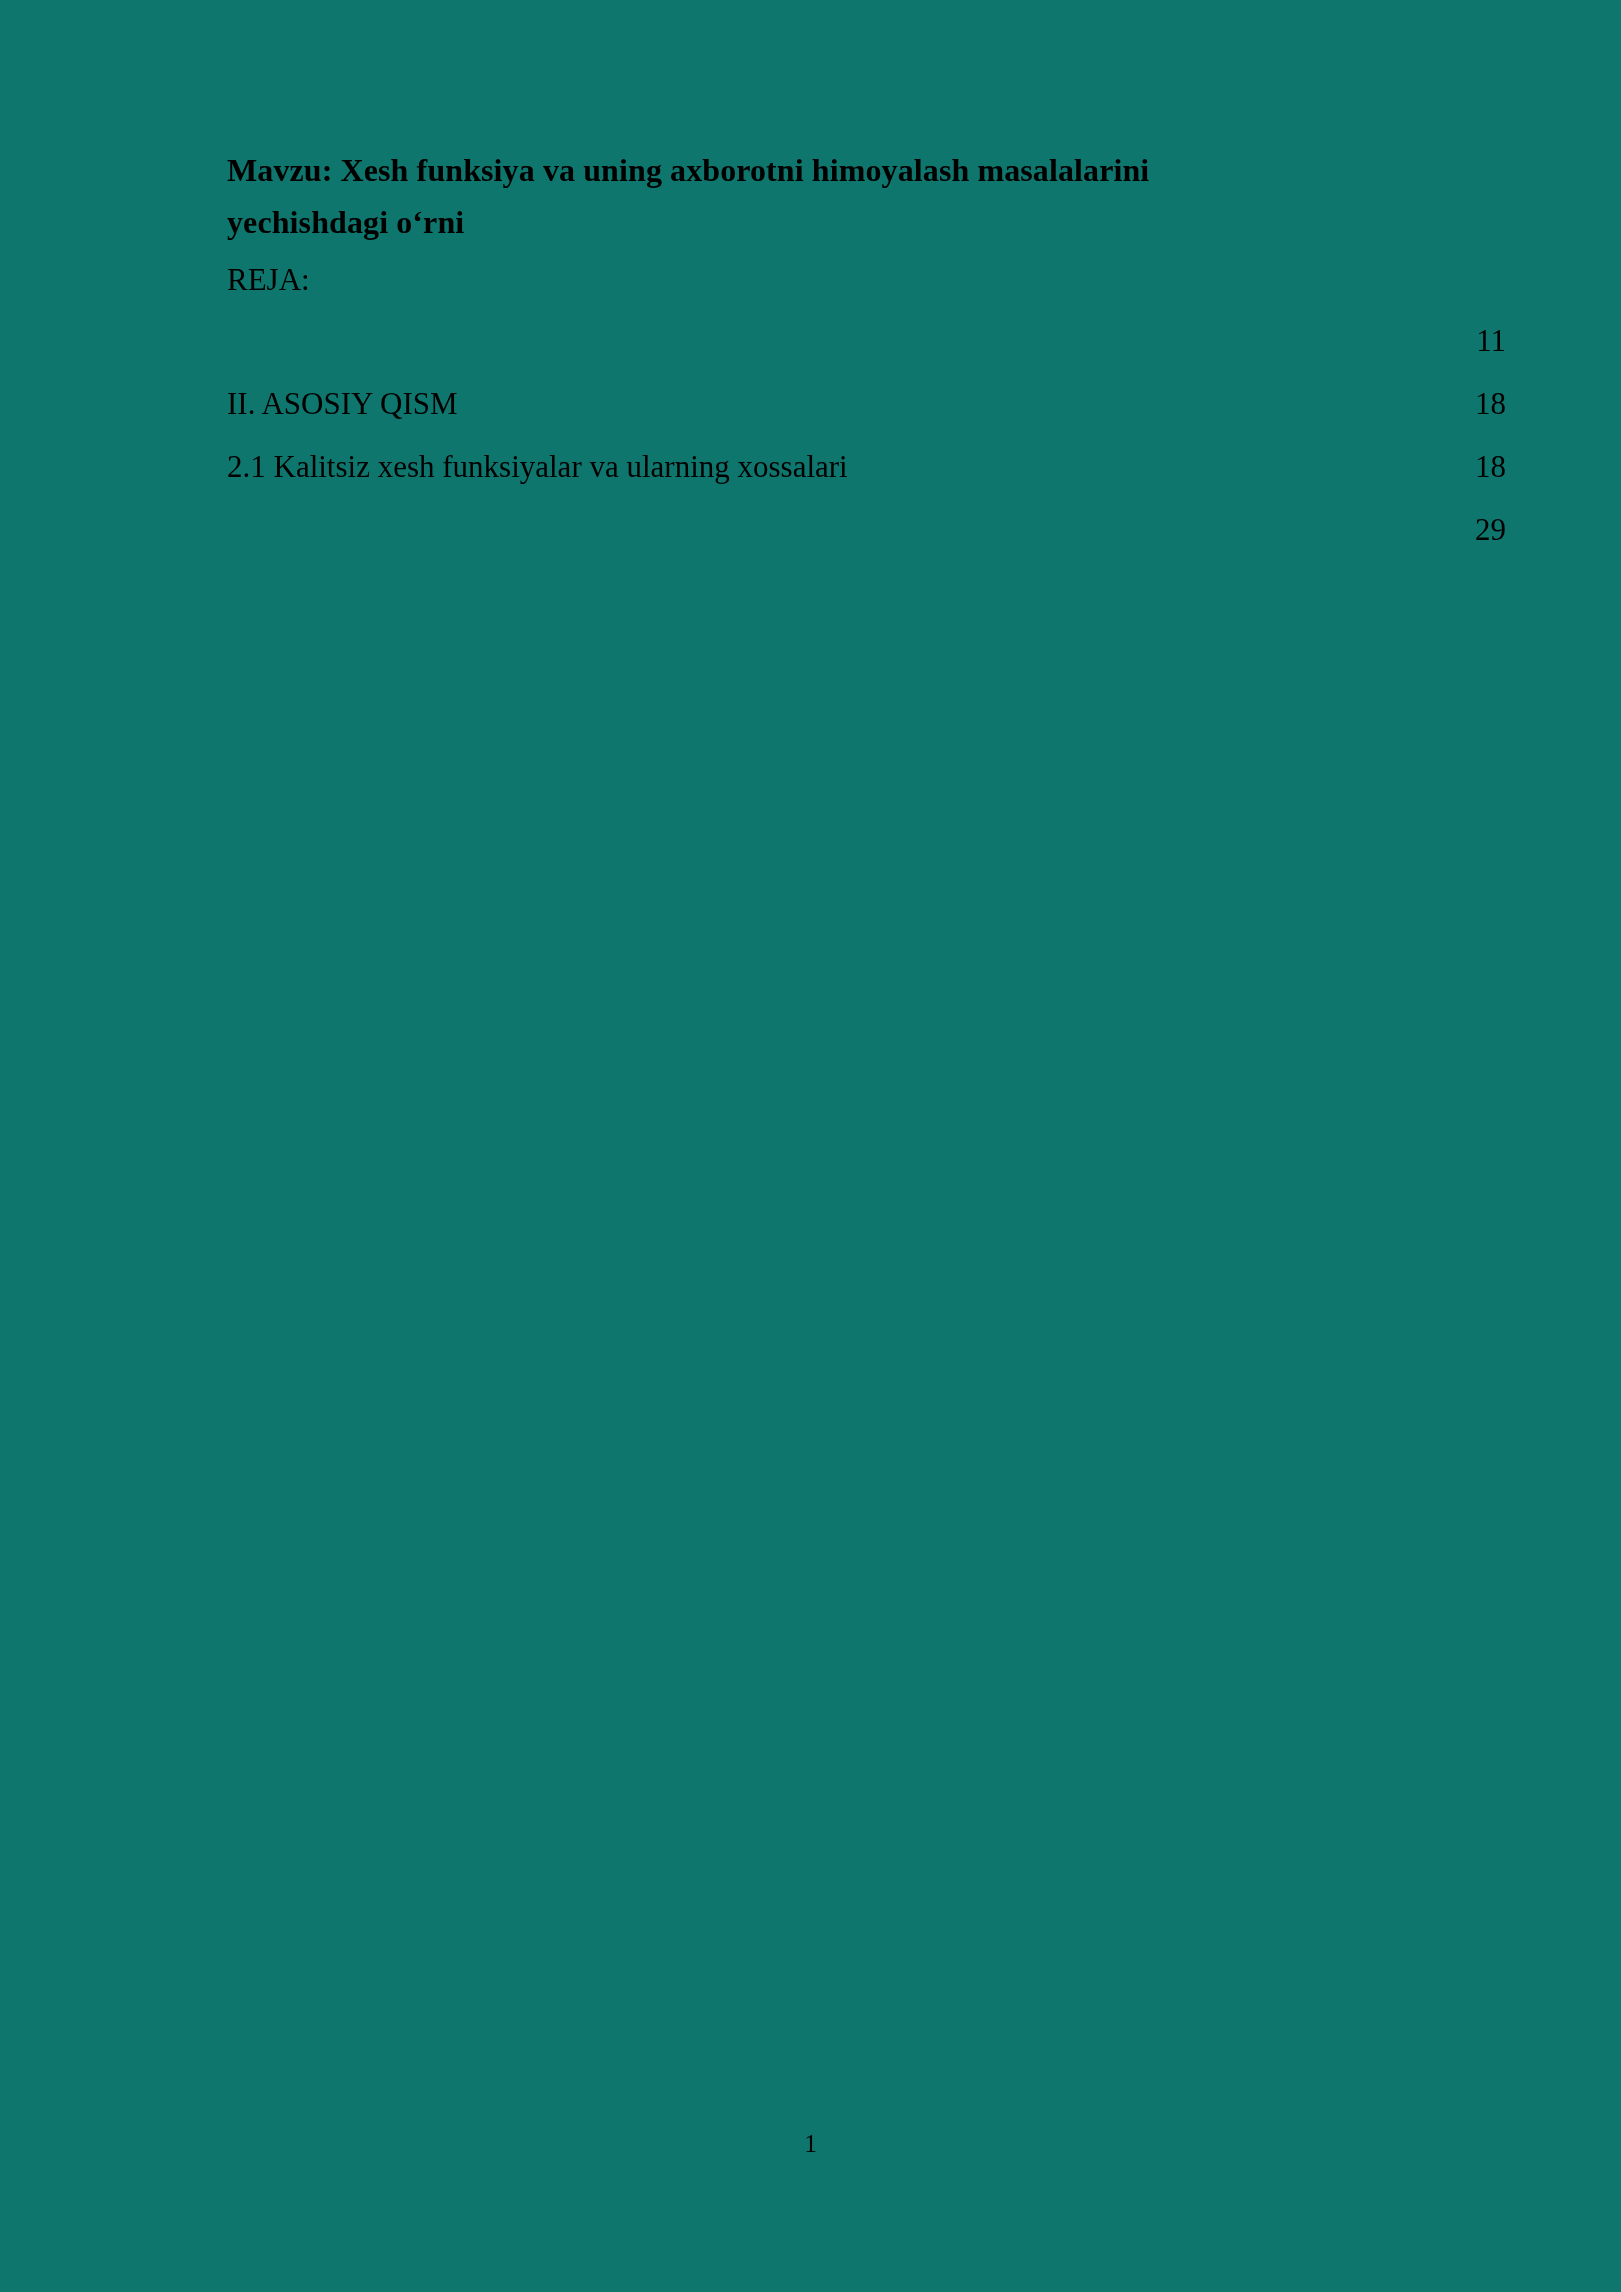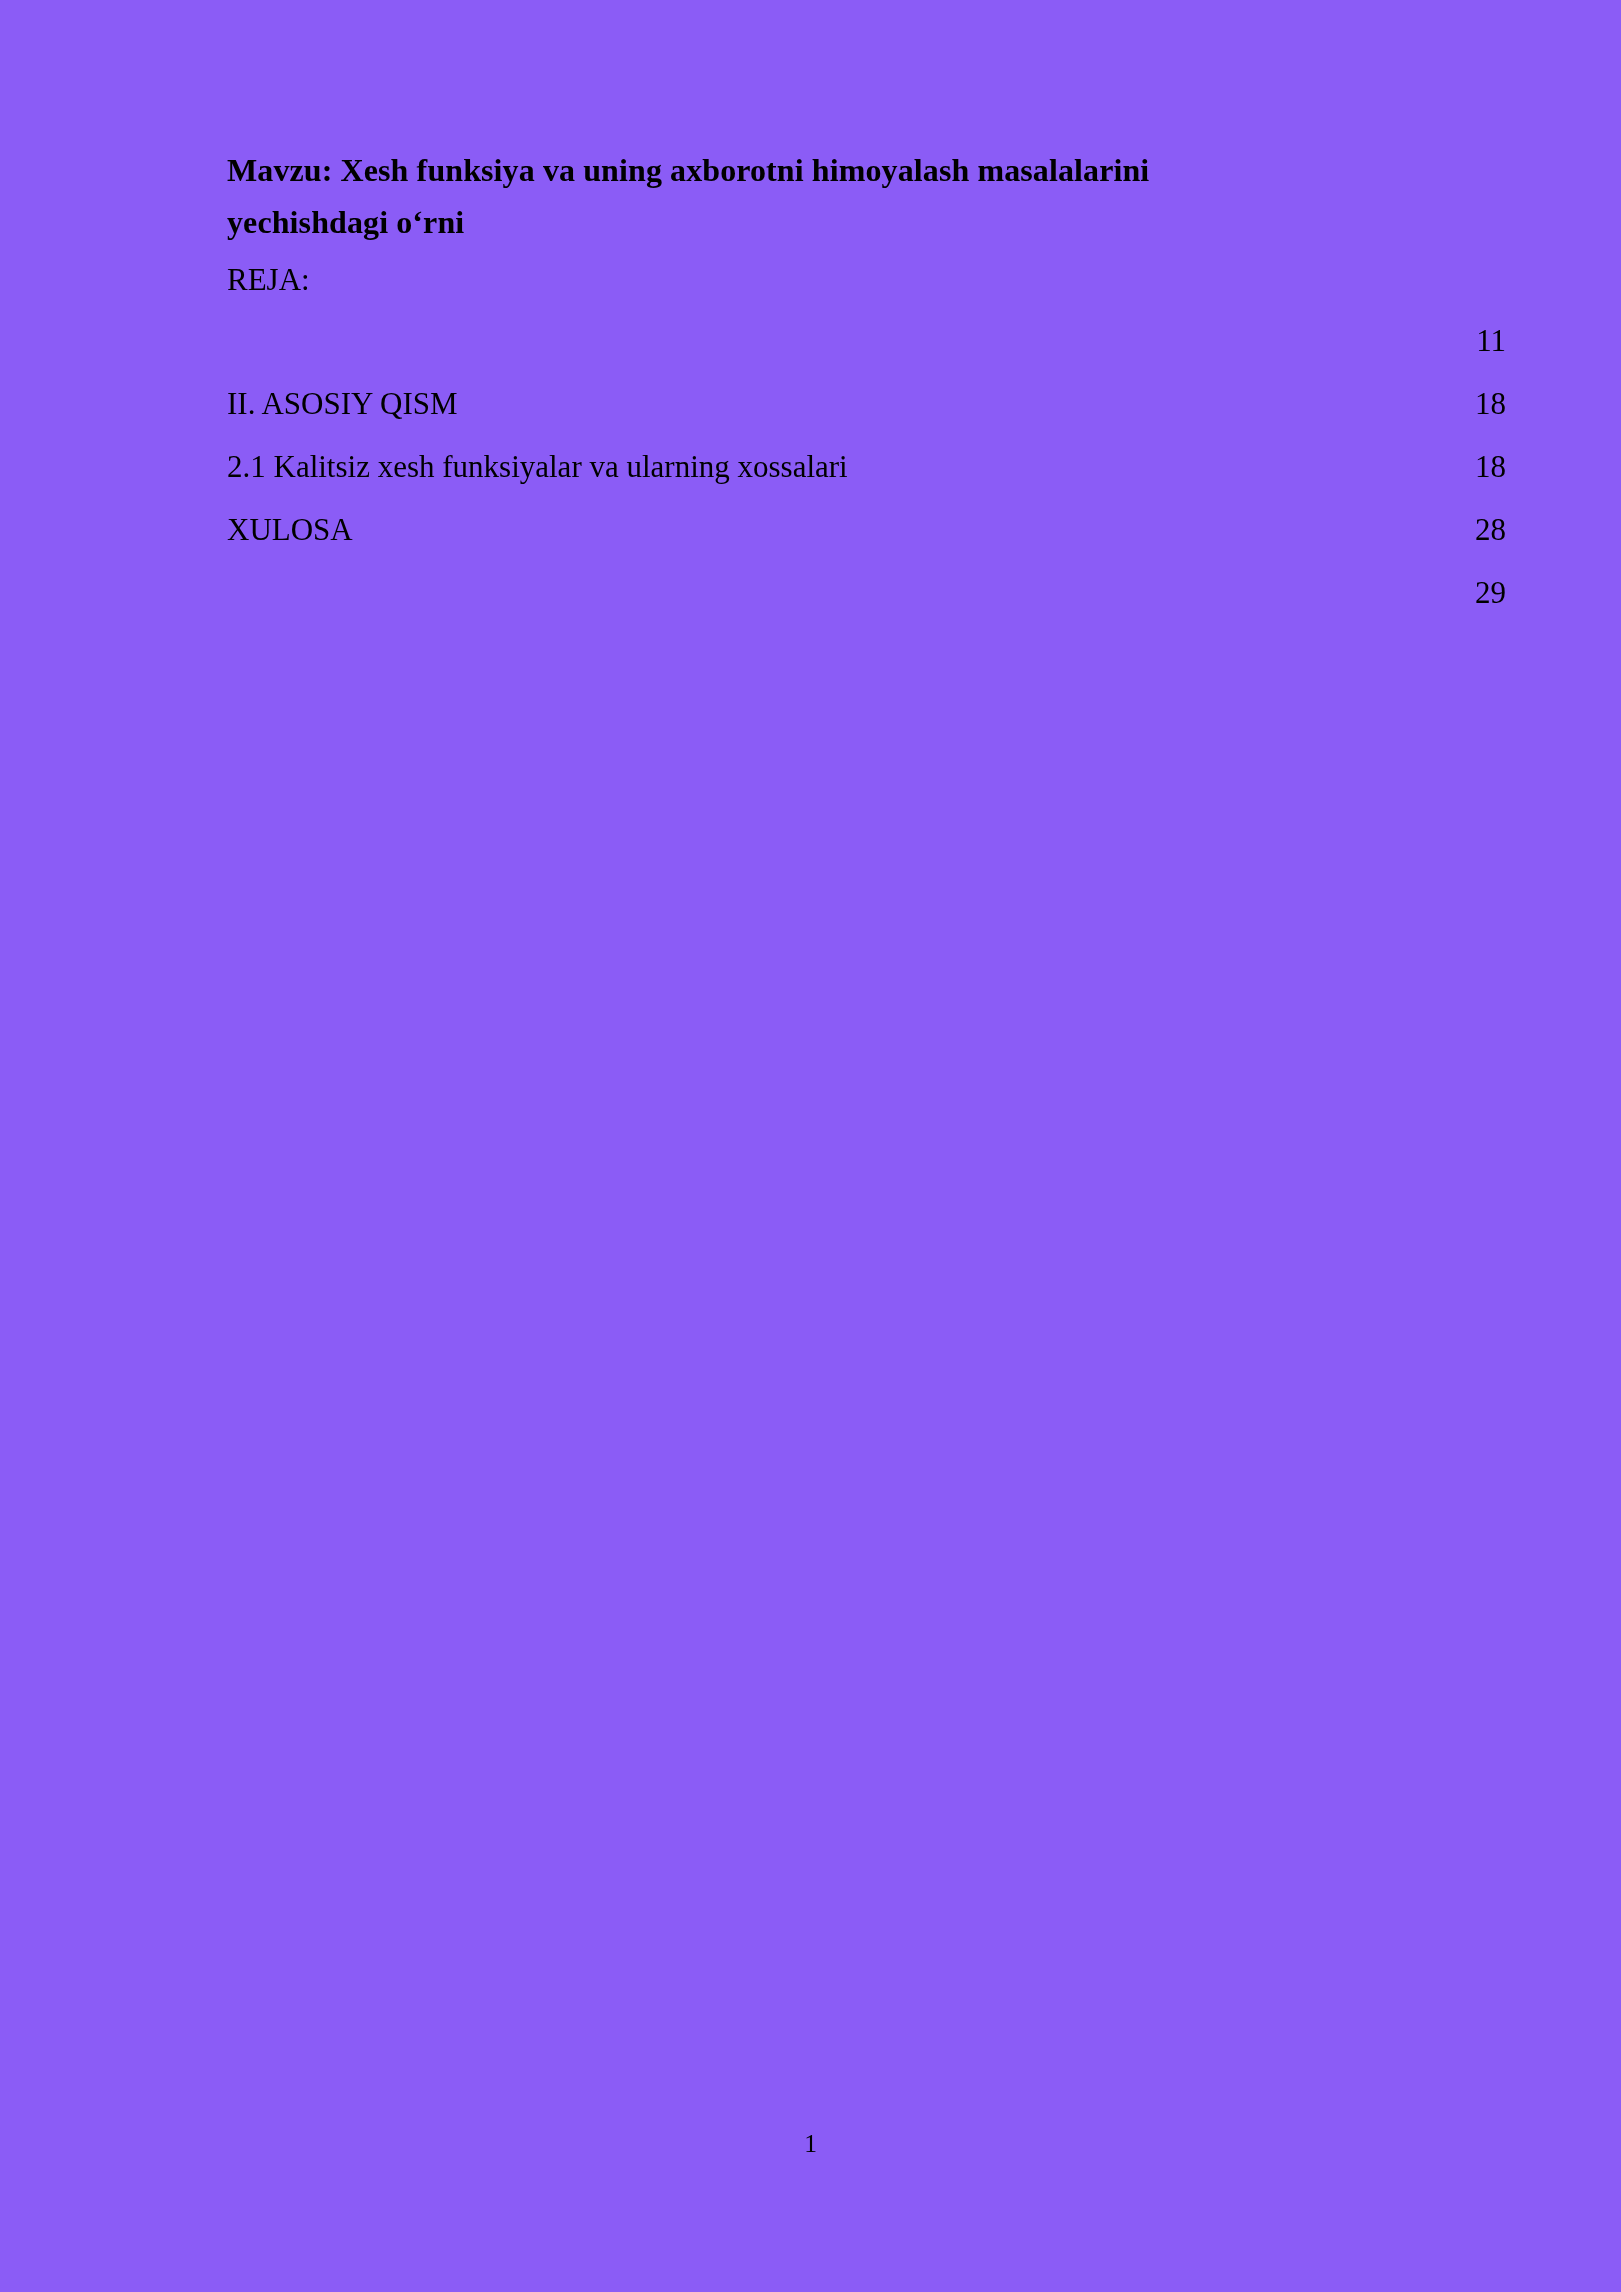--- a/index.html
+++ b/index.html
@@ -9,21 +9,21 @@
   }
   body {
     font-family: "Liberation Serif", serif;
     color: #000000;
   }
   .page {
     position: relative;
     width: 1621px;
     height: 2293px;
     margin: 0 auto;
-    background: #8b5cf6;
+    background: #0f766e;
     box-sizing: border-box;
     overflow: hidden;
   }
   .content {
     position: absolute;
     left: 227px;
     top: 145px;
     width: 1279px;
   }
   .doc-title {
@@ -121,25 +121,20 @@
         <span class="toc-page">18</span>
       </div>
 
       <div class="toc-row">
         <span class="toc-label">2.1 Kalitsiz xesh funksiyalar va ularning xossalari</span>
         <span class="toc-dots"></span>
         <span class="toc-page">18</span>
       </div>
 
 
-      <div class="toc-row">
-        <span class="toc-label">XULOSA</span>
-        <span class="toc-dots"></span>
-        <span class="toc-page">28</span>
-      </div>
 
       <div class="toc-row tight">
         <span class="toc-dots"></span>
         <span class="toc-page">29</span>
       </div>
 
     </div>
   </div>
 
   <div class="footer-page">1</div>

